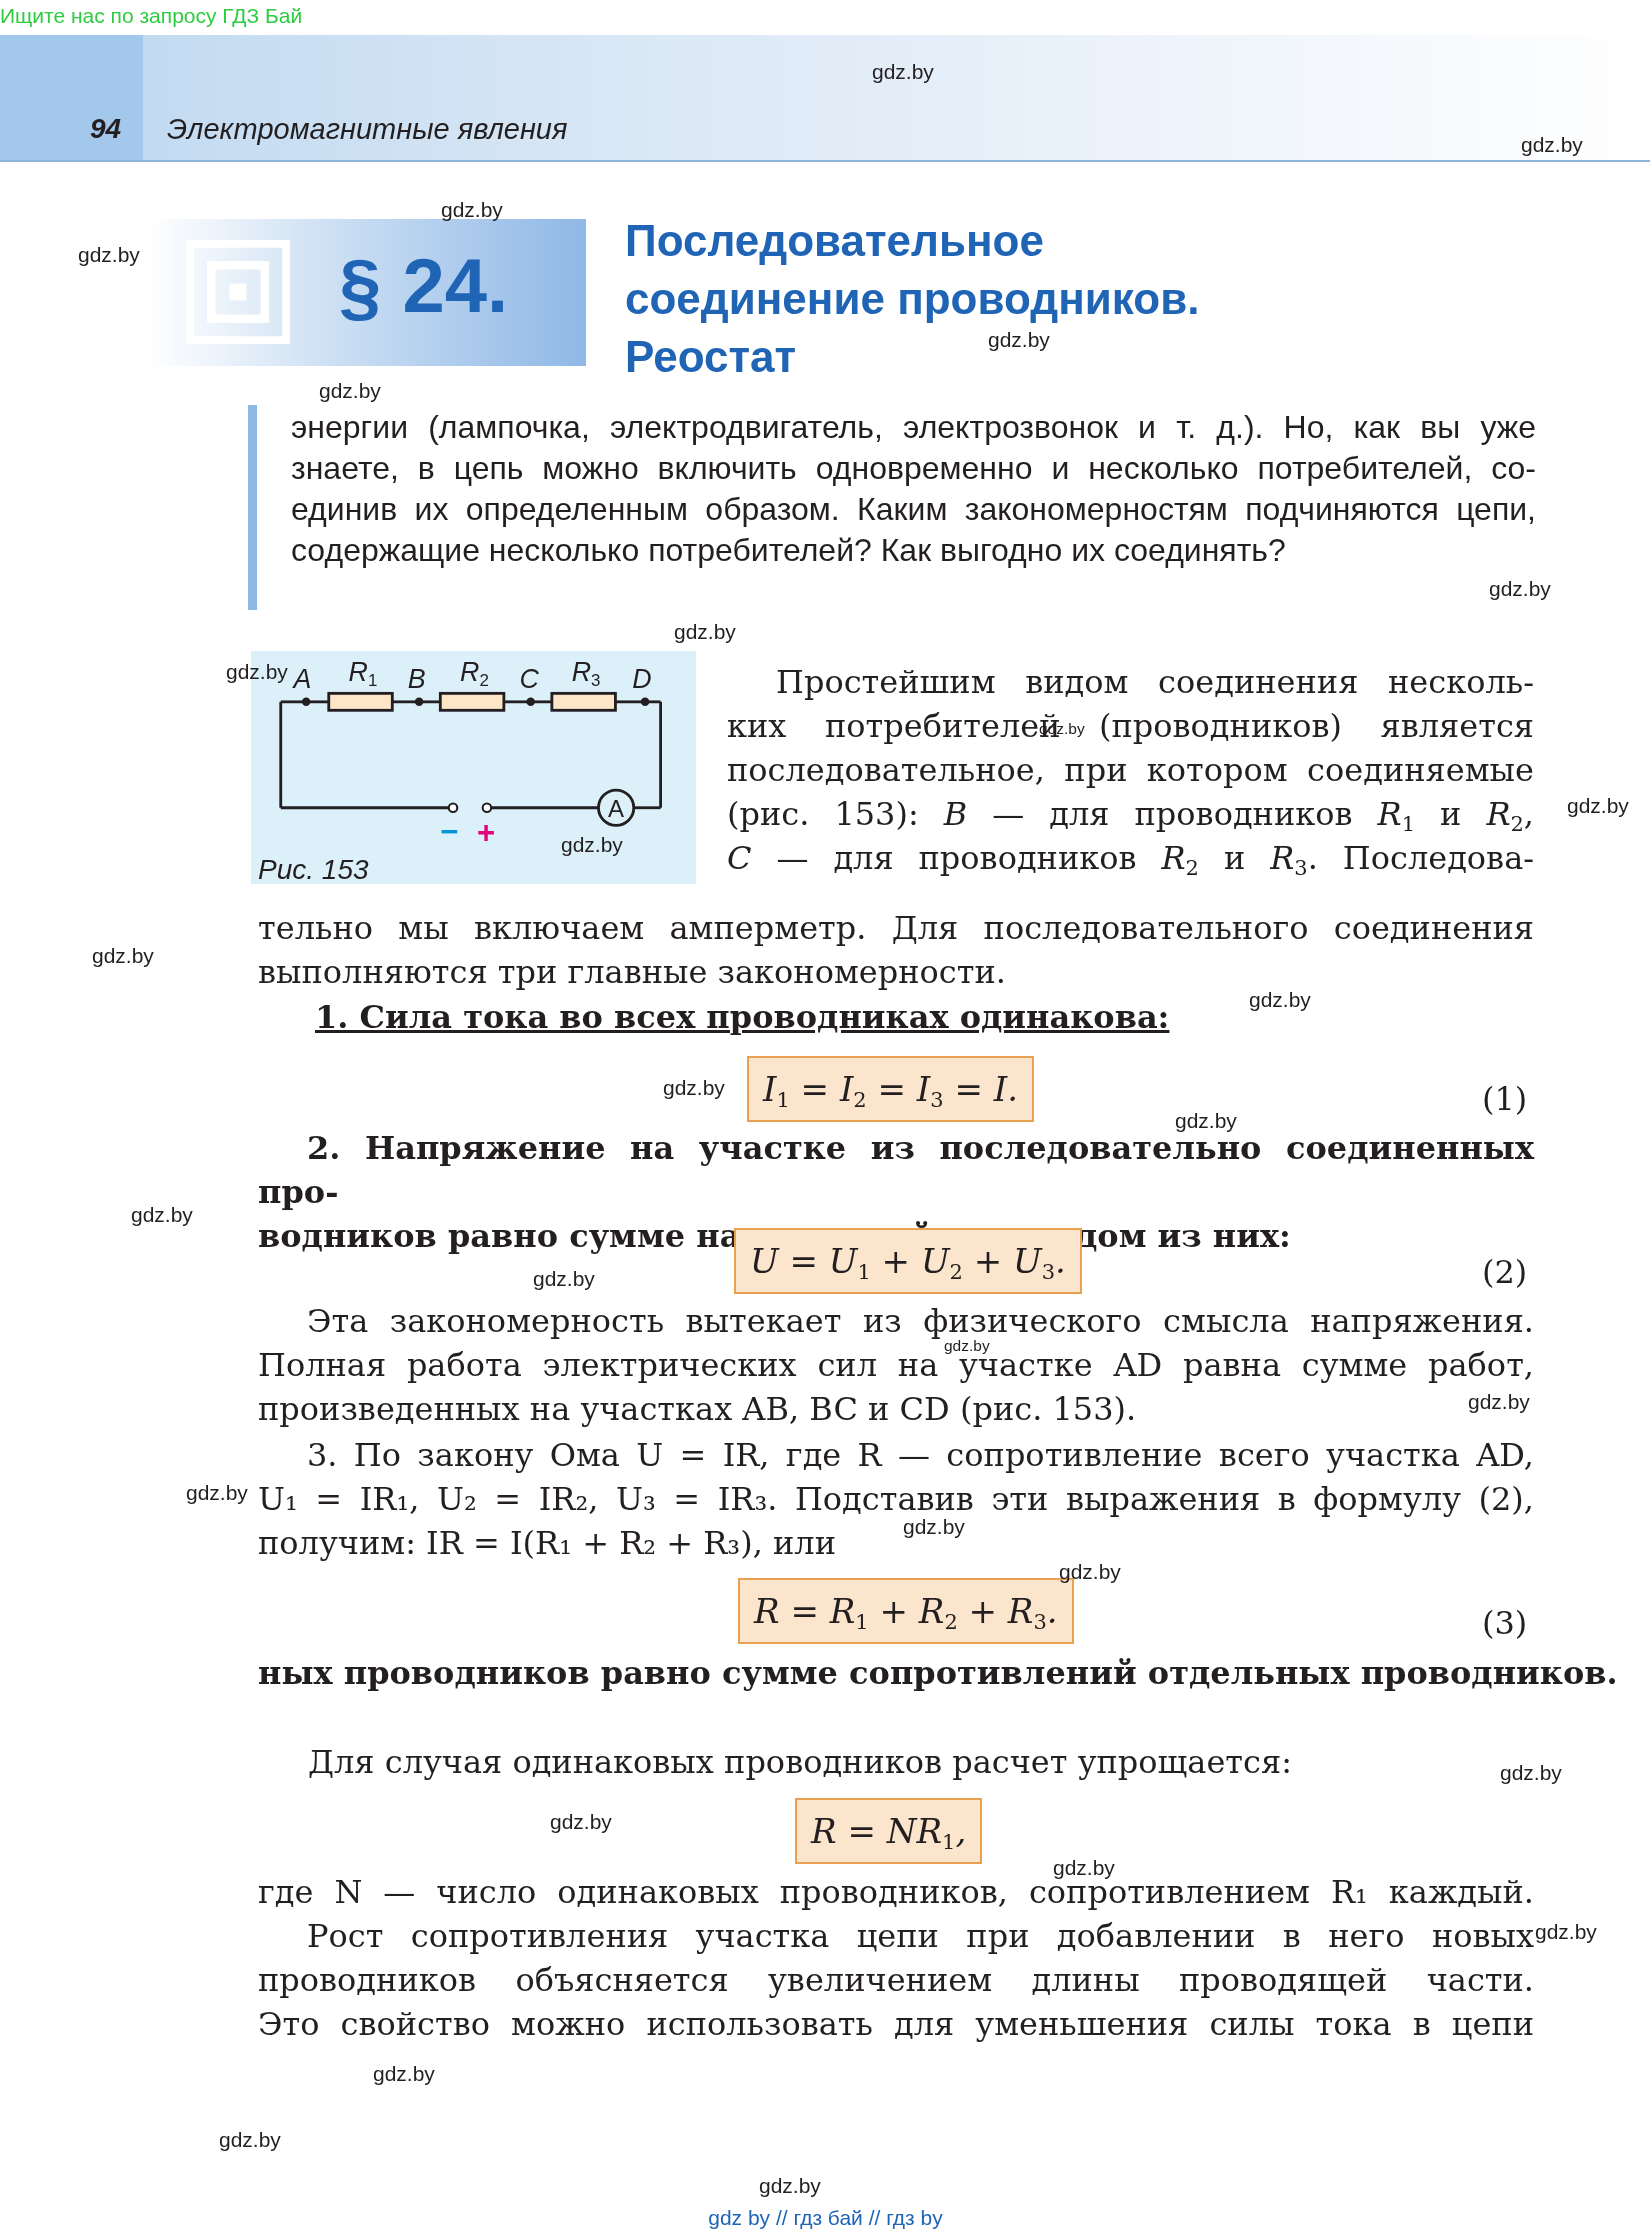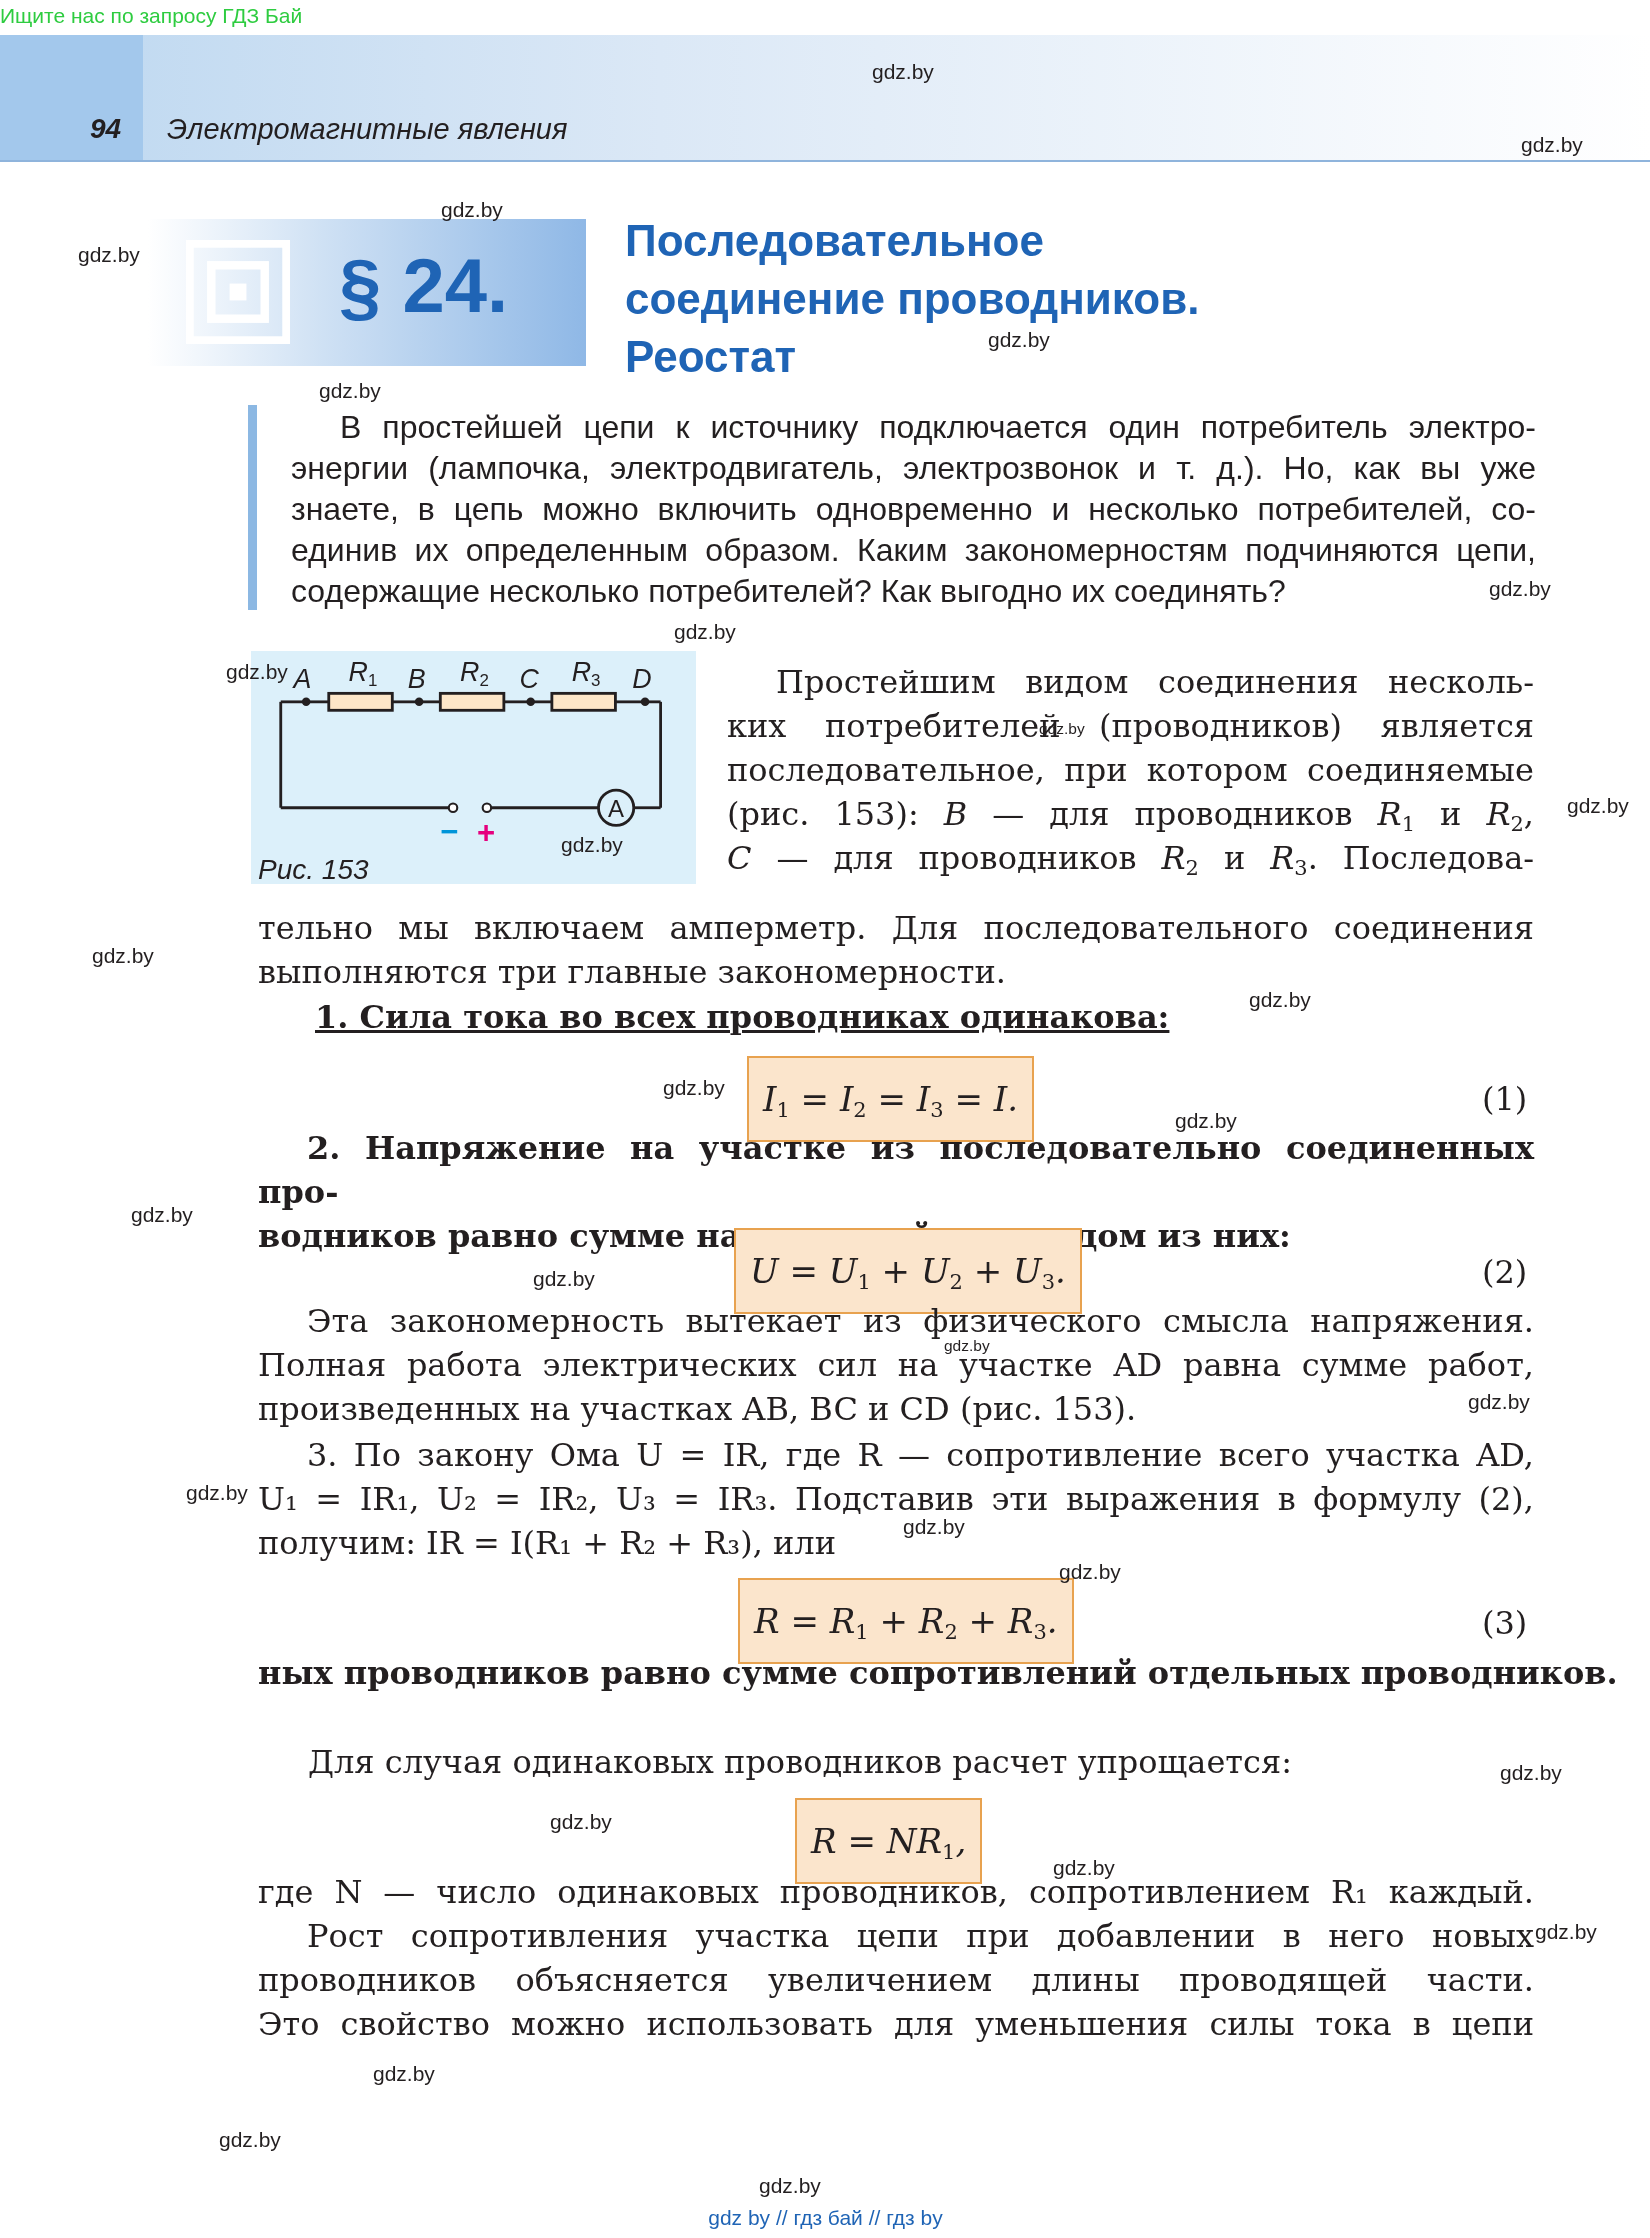--- a/index.html
+++ b/index.html
@@ -60,21 +60,21 @@
   .body-text {
     font-family: "DejaVu Serif", serif; font-size: 32px; line-height: 44px; color: #231f20;
     text-align: justify; text-align-last: left;
   }
   .line { display: block; white-space: nowrap; }
   .justify-line { display: block; text-align: justify; text-align-last: justify; white-space: normal; }
   .bold { font-weight: bold; }
 
   .formula-box {
     background: #fbe5cc; border: 2.1px solid #e8a24f; font-family: "DejaVu Serif", serif;
-    font-style: italic; font-size: 34px; color: #231f20; padding: 21px 14px; white-space: nowrap;
+    font-style: italic; font-size: 34px; color: #231f20; padding: 11px 14px; white-space: nowrap;
   }
   .formula-box sub { font-size: 21px; font-style: normal; vertical-align: -5.6px; }
   .eq-num { font-family: "DejaVu Serif", serif; font-size: 32px; color: #231f20; }
   sub { font-size: 21px; vertical-align: -5.6px; line-height: 0; }
 
   .footer-links {
     left: 0; top: 2206px; width: 1651px; text-align: center; font-family: "Liberation Sans", sans-serif;
     font-size: 21px; color: #1f64b5;
   }
 </style>
@@ -97,21 +97,20 @@
 </svg>
 <div class="abs para-num">§ 24.</div>
 <div class="abs section-title">
   <div>Последовательное</div>
   <div>соединение проводников.</div>
   <div>Реостат</div>
 </div>
 
 <div class="abs intro-bar"></div>
 <div class="abs intro-text">
-  <span class="justify-line first">В простейшей цепи к источнику подключается один потребитель электро-</span>
   <span class="justify-line">энергии (лампочка, электродвигатель, электрозвонок и т. д.). Но, как вы уже</span>
   <span class="justify-line">знаете, в цепь можно включить одновременно и несколько потребителей, со-</span>
   <span class="justify-line">единив их определенным образом. Каким закономерностям подчиняются цепи,</span>
   <span class="line">содержащие несколько потребителей? Как выгодно их соединять?</span>
 </div>
 
 <div class="abs fig-box">
   <svg width="445" height="233" viewBox="0 0 630 330">
     <g stroke="#231f20" stroke-width="4" fill="none">
       <line x1="78" y1="72" x2="110" y2="72"></line>

